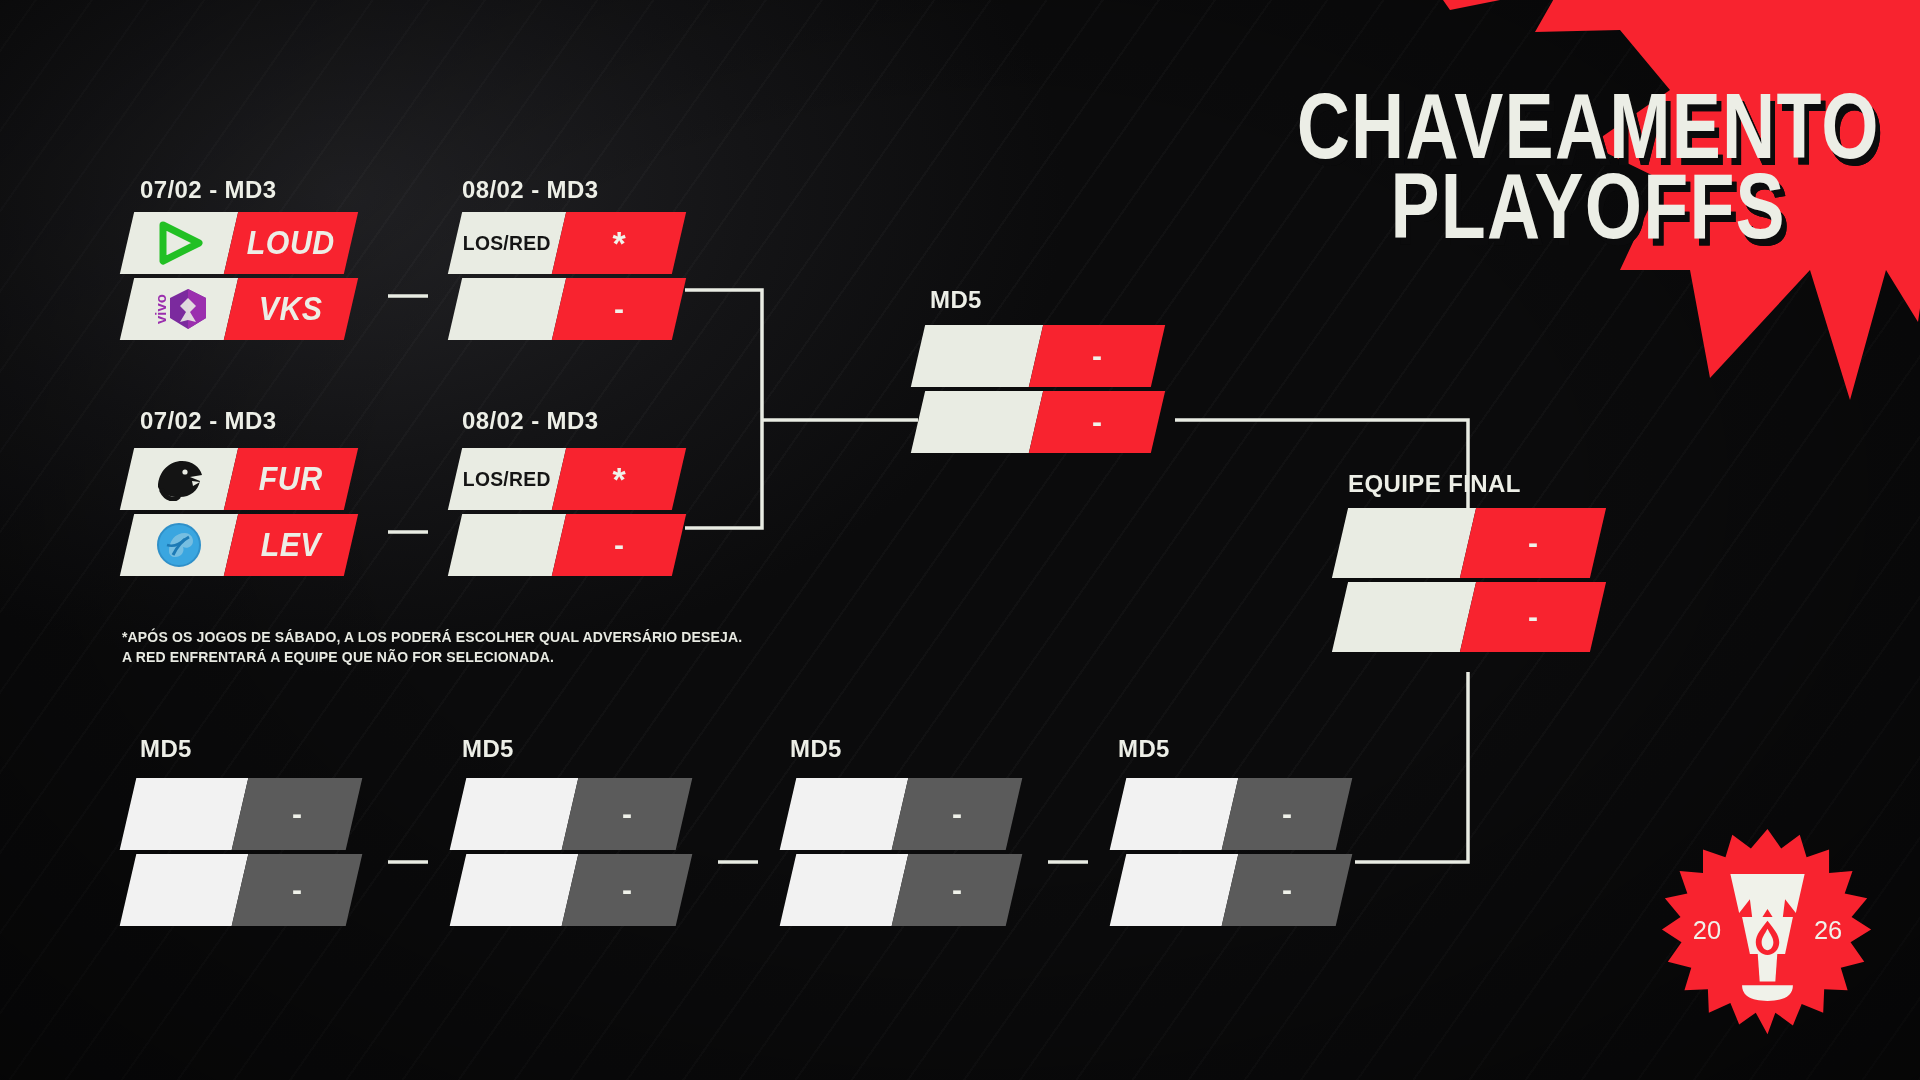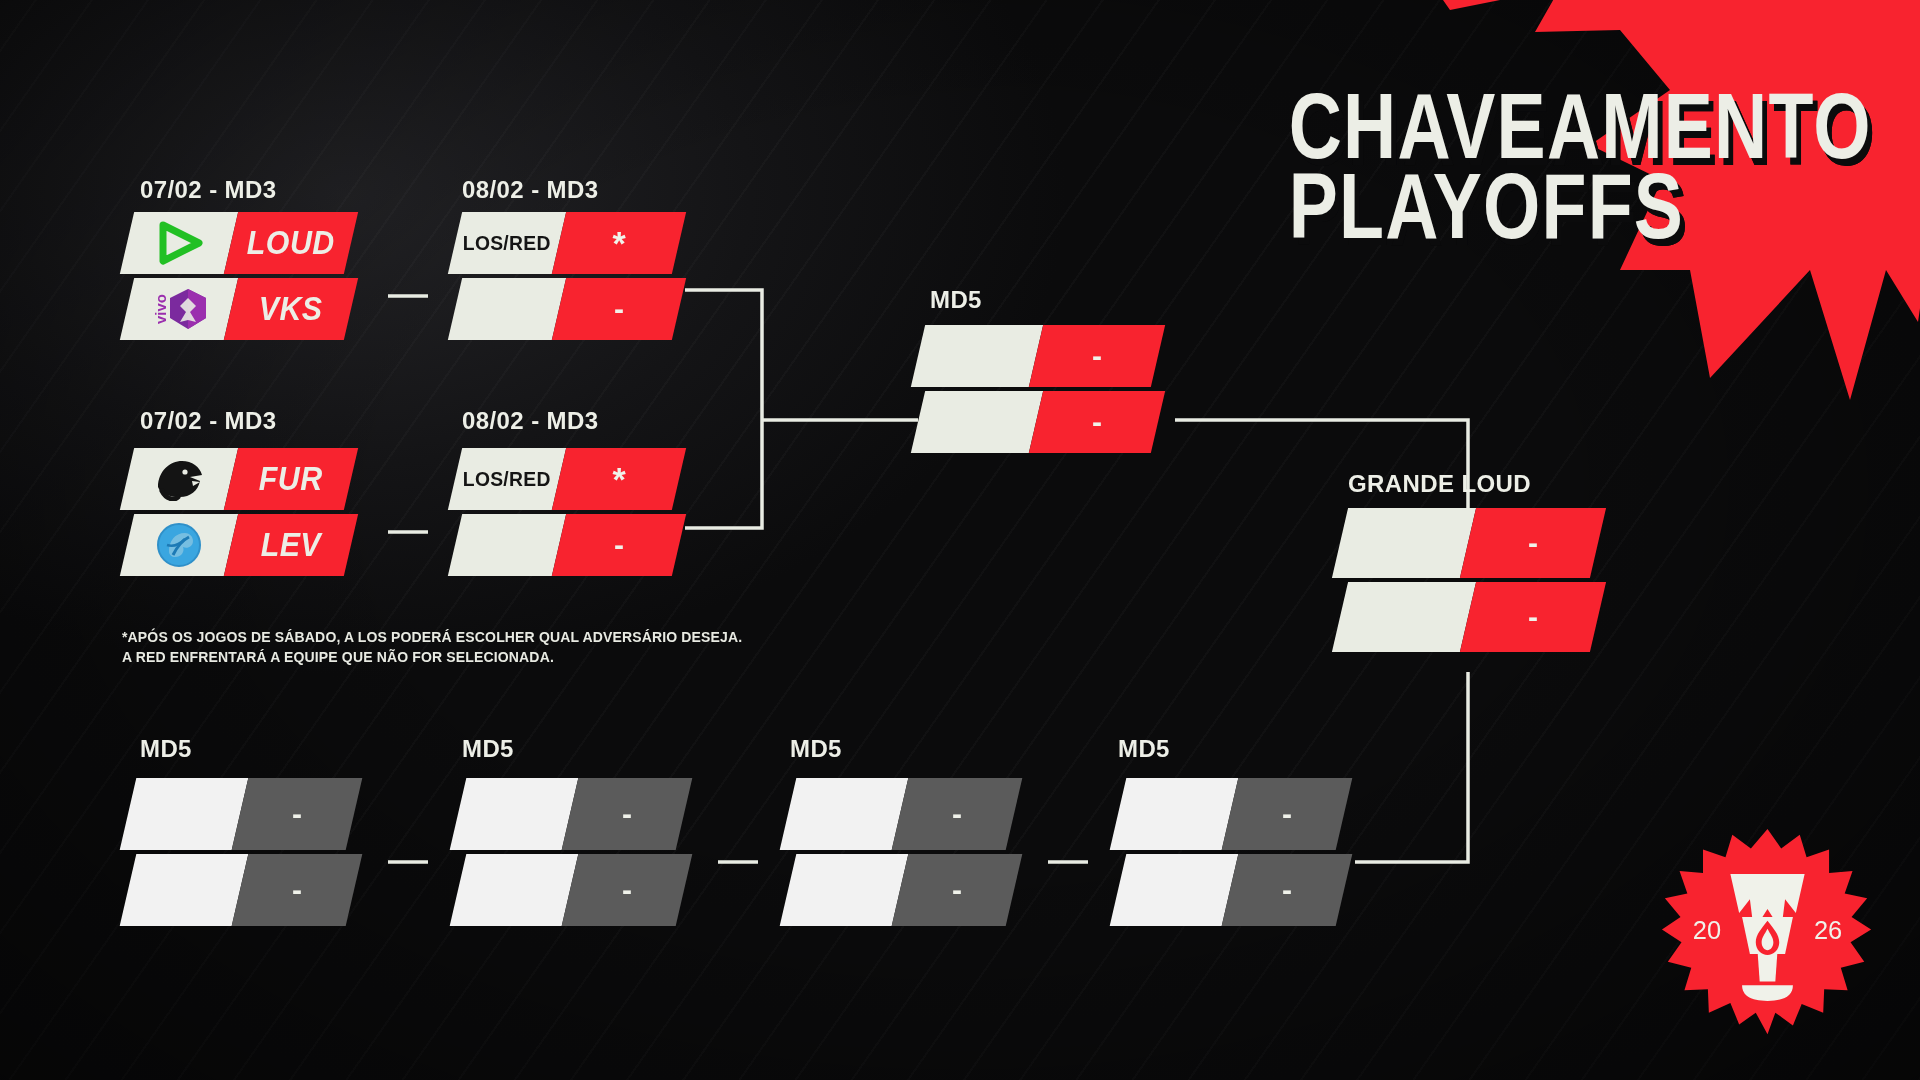--- a/index.html
+++ b/index.html
@@ -34,22 +34,22 @@
 
   
   #splash{
     position:absolute; top:-30px; left:1290px;
     width:680px; height:430px;
     z-index:1;
   }
 
   
   #title-wrap{
-    position:absolute; top:86px; right:48px;
-    z-index:4; text-align:left;
+    position:absolute; top:86px; right:40px;
+    z-index:4; text-align:center;
     line-height:0.87;
   }
   .title-line{
     display:block;
     font-family:"Liberation Sans", sans-serif;
     font-weight:bold;
     font-size:92px;
     letter-spacing:1.5px;
     color:#eceee6;
     transform:scaleX(0.80);
@@ -326,21 +326,21 @@
       </div>
     </div>
     <div class="cell cell-right" style="width:122px;">
       <div class="cell-inner">
         <span class="score">-</span>
       </div>
     </div>
   </div>
 </div>
 
-<div class="round-label" style="left:1348px; top:470px;">GRANDE LOUD</div>
+<div class="round-label" style="left:1348px; top:470px;">EQUIPE FINAL</div>
 
 <div class="match" style="left:1340px; top:508px;">
   <div class="row" style="height:70px;">
     <div class="cell cell-left" style="width:128px;">
       <div class="cell-inner">
         <span class="seed-name"></span>
       </div>
     </div>
     <div class="cell cell-right" style="width:130px;">
       <div class="cell-inner">

